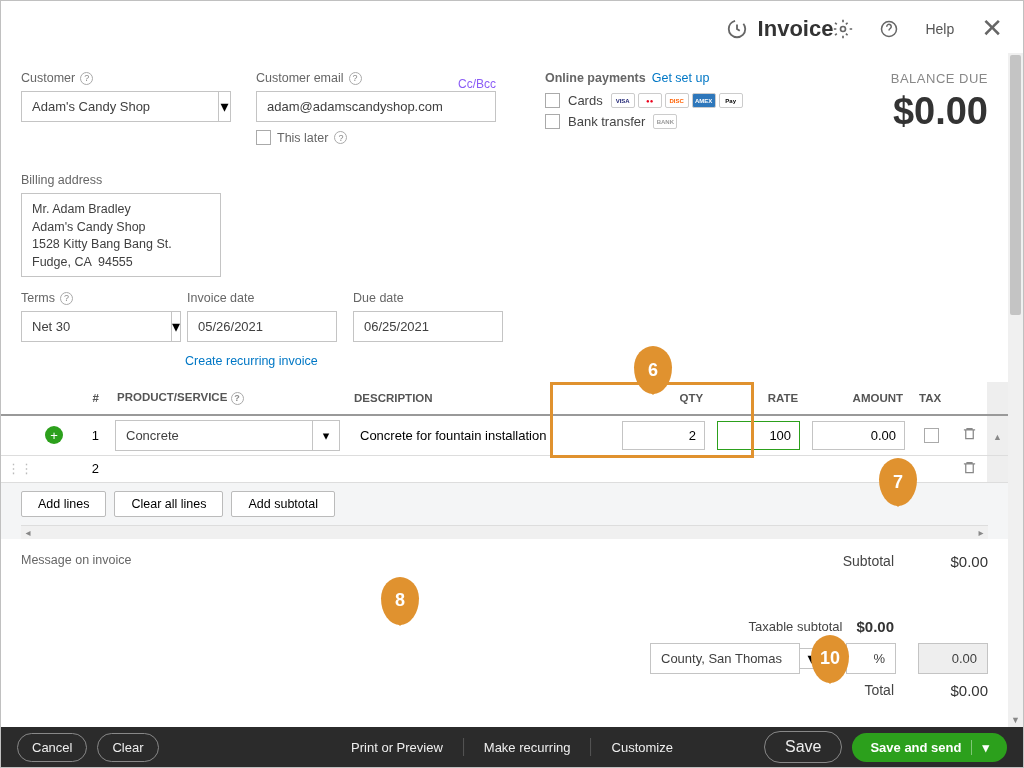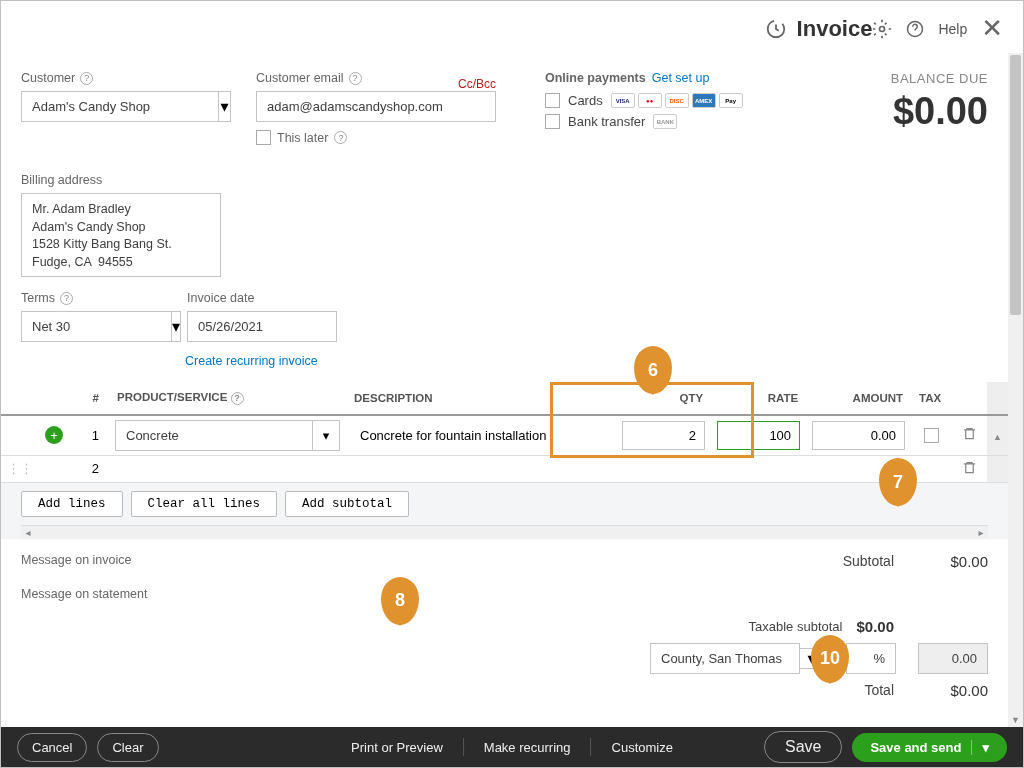--- a/index.html
+++ b/index.html
@@ -1,35 +1,35 @@
 <!DOCTYPE html>
 <html><head>
 <meta charset="utf-8">
 <style>
 * { box-sizing: border-box; margin: 0; padding: 0; font-family: -apple-system, BlinkMacSystemFont, "Segoe UI", Arial, sans-serif; }
 body { background: #f4f5f6; width: 1024px; height: 768px; overflow: hidden; position: relative; border: 1px solid #c0c0c0; }
 .header { display: flex; align-items: center; justify-content: flex-end; padding: 12px 20px; background: #fff; border-bottom: 1px solid #e0e0e0; }
 .header-left { display: flex; align-items: center; gap: 10px; }
 .header-left .icon-circle { width: 22px; height: 22px; }
 .header-title { font-size: 22px; font-weight: 600; color: #333; }
-.header-right { display: flex; align-items: center; gap: 14px; color: #555; }
+.header-right { display: flex; align-items: center; gap: 27px; color: #555; }
 .header-right .help-label { font-size: 14px; }
 .close-btn { font-size: 26px; color: #666; cursor: pointer; font-weight: 300; }
 
 .content { position: absolute; top: 52px; left: 0; right: 15px; bottom: 40px; overflow: hidden; background: #fff; padding: 18px 20px 0 20px; }
 
 .top-row { display: flex; gap: 25px; align-items: flex-start; }
 .field { display: flex; flex-direction: column; }
 .field-label { font-size: 12.5px; color: #666; margin-bottom: 6px; display: flex; align-items: center; gap: 5px; }
 .help-circle { width: 13px; height: 13px; border: 1px solid #aaa; border-radius: 50%; display: inline-flex; align-items: center; justify-content: center; font-size: 9px; color: #888; }
 .input, .select, .textarea { border: 1px solid #c4c4c4; background: #fff; padding: 7px 10px; font-size: 13px; color: #404040; }
 .select-wrap { display: flex; }
 .select-wrap .input { flex: 1; border-right: none; }
 .select-wrap .caret { width: 28px; border: 1px solid #c4c4c4; display: flex; align-items: center; justify-content: center; cursor: pointer; background: #fff; }
-.ccbcc { font-size: 12px; color: #b91c1c; cursor: pointer; }
+.ccbcc { font-size: 12px; color: #8b5cf6; cursor: pointer; }
 .sendlater { margin-top: 8px; display: flex; align-items: center; gap: 6px; font-size: 12.5px; color: #666; }
 .checkbox { width: 15px; height: 15px; border: 1px solid #aaa; background: #fff; cursor: pointer; }
 
 .online-pay { margin-left: 24px; }
 .online-pay-title { font-size: 12.5px; color: #666; margin-bottom: 8px; font-weight: 600; }
 .online-pay-title a { color: #0077c5; font-weight: normal; margin-left: 6px; cursor: pointer; }
 .pay-row { display: flex; align-items: center; gap: 8px; font-size: 13px; color: #444; margin-bottom: 6px; }
 .card-icons { display: flex; gap: 3px; }
 .card-badge { width: 24px; height: 15px; border: 1px solid #ccc; border-radius: 2px; display: flex; align-items: center; justify-content: center; font-size: 6px; font-weight: bold; }
 .visa { color: #1a1f71; }
@@ -65,21 +65,21 @@
 .grid-input { width: 100%; border: 1px solid #c4c4c4; padding: 6px 8px; font-size: 13px; background: #fff; }
 .grid-input.noborder { border: none; background: transparent; }
 .add-icon { width: 18px; height: 18px; background: #2ca01c; border-radius: 50%; color: #fff; display: inline-flex; align-items: center; justify-content: center; font-size: 13px; cursor: pointer; }
 .drag-handle { color: #bbb; }
 
 .highlight-box { border: 3px solid #e0922f; position: absolute; pointer-events: none; }
 .callout { width: 38px; height: 48px; background: #e0922f; color: #fff; font-weight: 700; font-size: 18px; display: flex; align-items: center; justify-content: center; border-radius: 50% 50% 50% 50% / 45% 45% 55% 55%; position: absolute; z-index: 5; }
 .callout:after { content: ''; position: absolute; bottom: -8px; left: 50%; transform: translateX(-50%); border: 7px solid transparent; border-top-color: #e0922f; }
 
 .line-buttons { display: flex; gap: 8px; padding: 8px 20px; background: #f4f5f6; }
-.line-btn { border: 1px solid #bbb; background: #fff; padding: 5px 16px; font-size: 12.5px; cursor: pointer; border-radius: 2px; font-family: Liberation Mono, monospace; }
+.line-btn { border: 1px solid #bbb; background: #fff; padding: 5px 16px; font-size: 12.5px; cursor: pointer; border-radius: 2px; }
 
 .hscroll { height: 14px; background: #f0f0f0; border-top: 1px solid #ddd; margin: 0 20px; position: relative; }
 .hscroll .arrow { position: absolute; width: 14px; height: 14px; display: flex; align-items: center; justify-content: center; font-size: 10px; color: #888; cursor: pointer; }
 .hscroll .arrow.left { left: 0; }
 .hscroll .arrow.right { right: 0; }
 
 .bottom-section { display: flex; gap: 30px; padding: 14px 0 0 0; }
 .messages { flex: 0 0 330px; }
 .msg-label { font-size: 12.5px; color: #666; margin-bottom: 4px; }
 .msg-box { width: 330px; height: 70px; border: 1px solid #c4c4c4; padding: 7px; font-size: 12.5px; color: #aaa; font-style: italic; resize: none; }
@@ -206,20 +206,24 @@
           <span class="help-circle">?</span>
         </span>
       <div class="select-wrap terms-wrap">
         <input class="input" value="Net 30" style="">
         <div class="caret">▾</div>
       </div>
     </div>
     <div class="field">
       <span class="field-label">Invoice date</span>
       <input class="input" value="05/26/2021" style="">
+    </div>
+    <div class="field">
+      <span class="field-label">Due date</span>
+      <input class="input" value="06/25/2021" style="">
     </div>
   </div>
   <div class="create-recurring">Create recurring invoice</div>
 
   <div class="grid-section">
     <table class="grid-table">
       <thead>
         <tr>
           <th class="handle-col"></th>
           <th class="add-col"></th>
@@ -286,21 +290,20 @@
     </div>
     <div class="hscroll">
       <div class="arrow left">◂</div>
       <div class="arrow right">▸</div>
     </div>
   </div>
 
   <div class="bottom-section" style="position:relative">
     <div class="messages">
       <div class="msg-label">Message on invoice</div>
-      <div class="msg-label" style="margin-top:20px">Message on statement</div>
     </div>
     <div class="callout" style="top:38px; left:360px;">8</div>
 
     <div class="totals">
       <div class="total-row">
         <span class="total-label">Subtotal</span>
         <span class="total-val">$0.00</span>
       </div>
       <div style="height:40px"></div>
       <div class="total-row">

